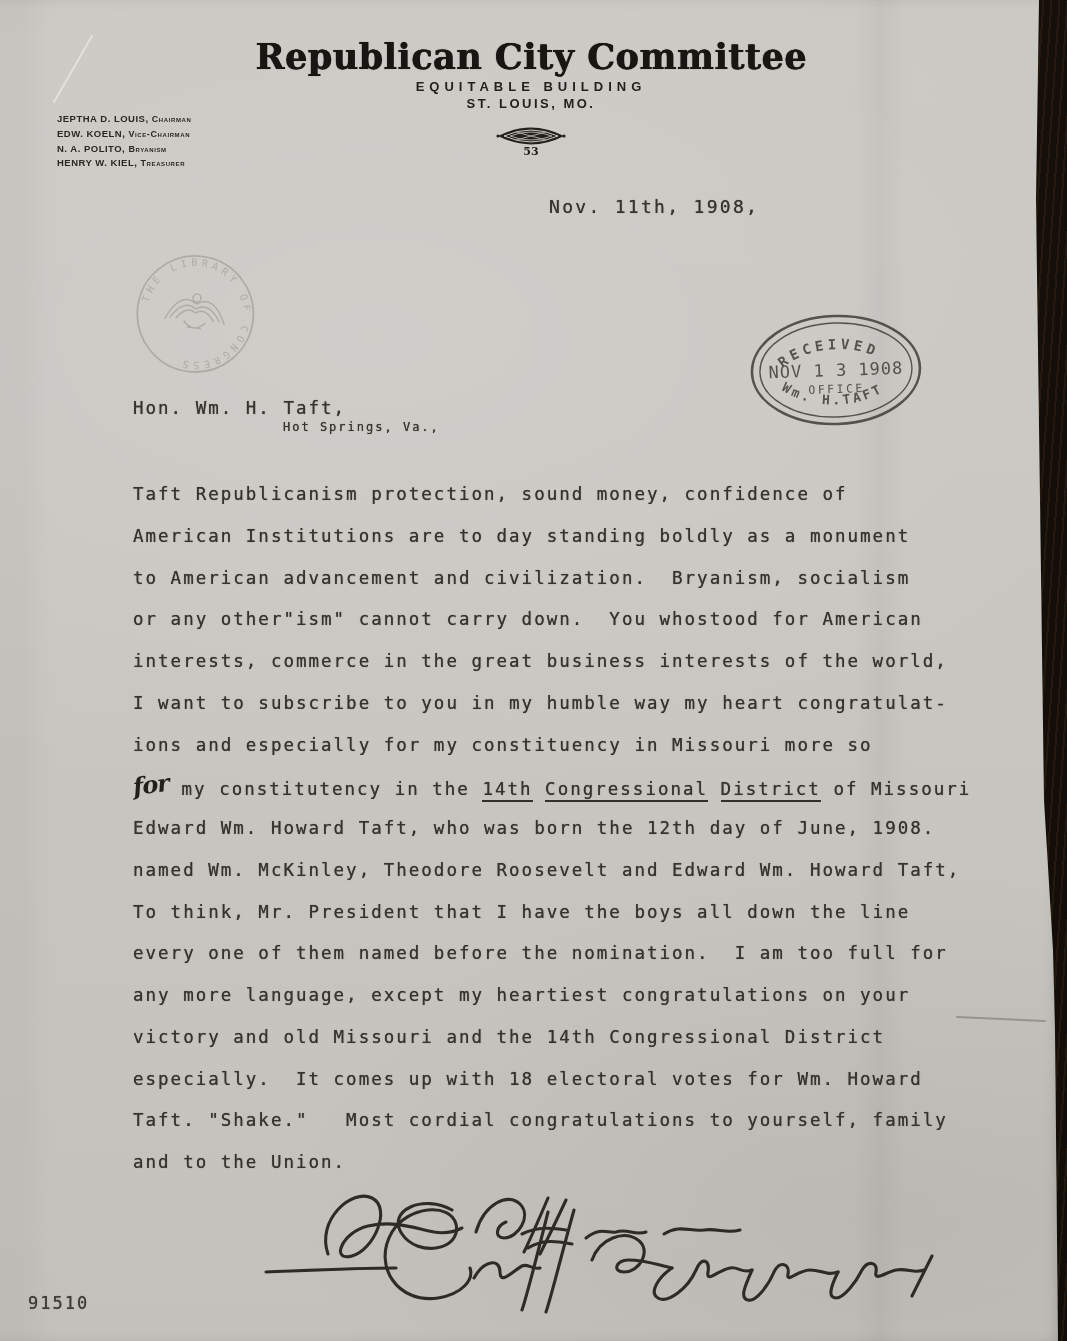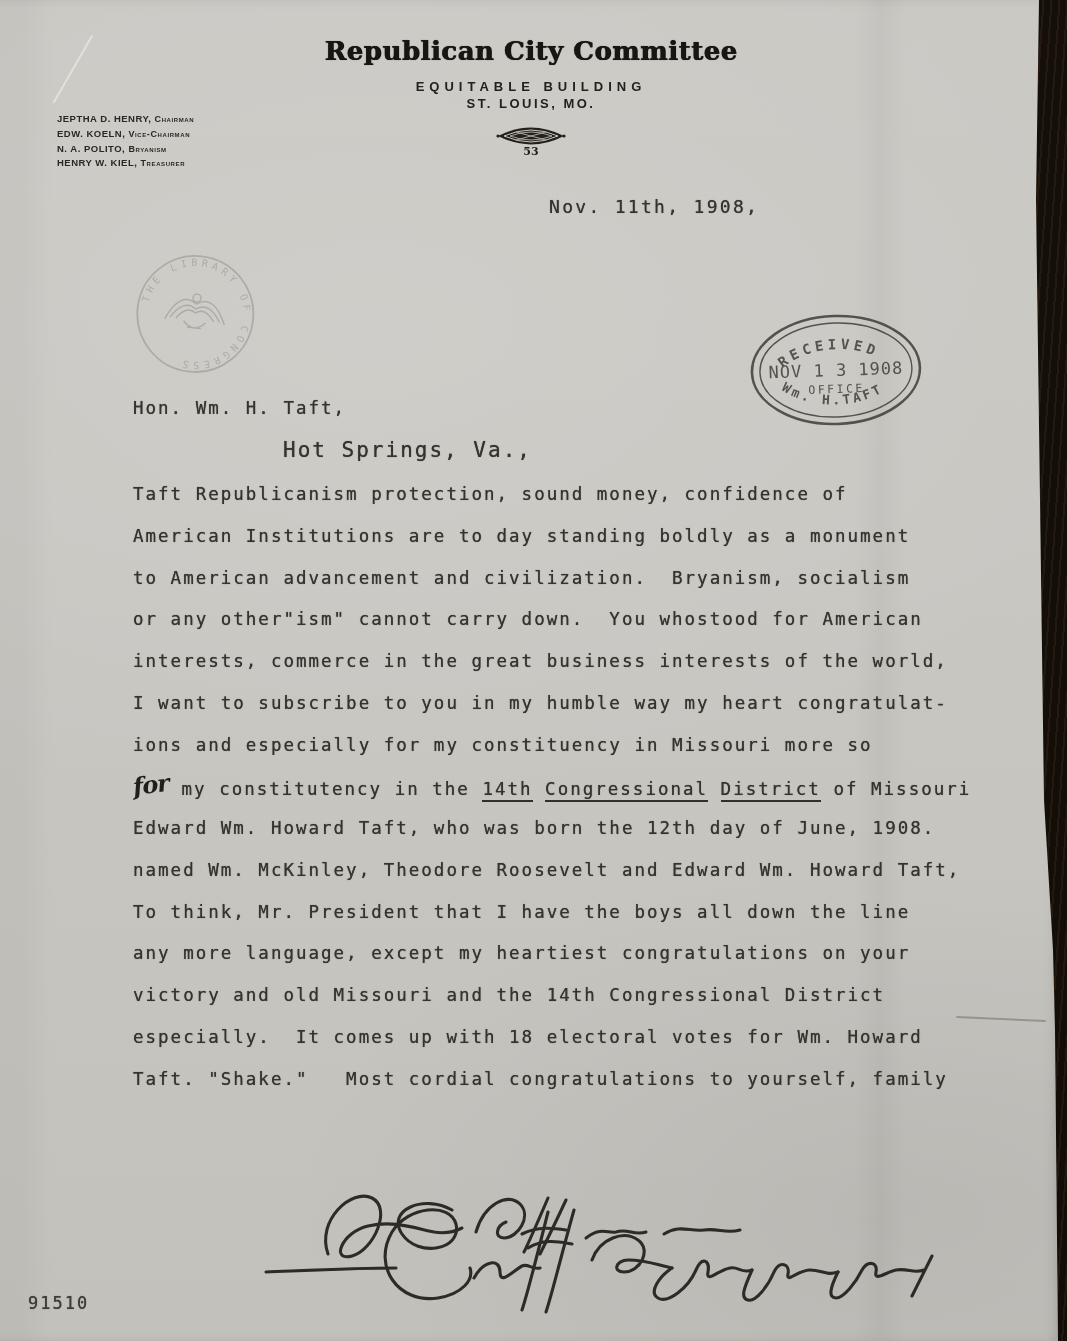--- a/index.html
+++ b/index.html
@@ -17,49 +17,49 @@
       radial-gradient(900px 500px at 85% 90%, rgba(0,0,0,0.05), rgba(0,0,0,0) 70%),
       linear-gradient(90deg, rgba(0,0,0,0.03) 0 2%, rgba(0,0,0,0) 5% 80%, rgba(0,0,0,0.035) 82.5%, rgba(0,0,0,0) 85%),
       linear-gradient(180deg, #cbc9c4 0%, #c9c7c2 40%, #c6c4bf 75%, #c3c1bc 100%);
     clip-path: polygon(0 0, 1039px 0, 1036px 200px, 1040px 500px, 1044px 800px, 1053px 950px, 1055px 1030px, 1058px 1341px, 0 1341px);
     box-shadow: inset -14px 0 18px -10px rgba(0,0,0,0.35);
   }
   .tw { font-family:"DejaVu Sans Mono", monospace; color:#36332d; text-shadow:0 0 0.8px rgba(52,48,42,0.85); }
   .officers { position:absolute; left:57px; top:112px; font-family:"Liberation Sans", sans-serif; font-weight:bold; font-size:9.5px; letter-spacing:0.5px; line-height:13.8px; color:#2a2823; }
   .officer-role { font-variant:small-caps; font-size:9px; letter-spacing:0.6px; }
   .center-col { position:absolute; left:30px; width:1002px; text-align:center; }
-  .org-title { position:absolute; left:0; width:100%; top:36px; font-family:"DejaVu Serif", serif; font-weight:bold; font-size:26px; color:#181612; letter-spacing:0.5px; text-shadow:0.7px 0 0 #181612, 0 0 1px rgba(20,18,14,0.6); }
+  .org-title { position:absolute; left:0; width:100%; top:36px; font-family:"DejaVu Serif", serif; font-weight:bold; font-size:35px; color:#181612; letter-spacing:0.5px; text-shadow:0.7px 0 0 #181612, 0 0 1px rgba(20,18,14,0.6); }
   .addr1 { position:absolute; left:0; width:100%; top:79px; font-family:"Liberation Sans", sans-serif; font-weight:bold; font-size:13px; letter-spacing:5px; color:#23211d; }
   .addr2 { position:absolute; left:0; width:100%; top:96px; font-family:"Liberation Sans", sans-serif; font-weight:bold; font-size:13px; letter-spacing:2.5px; color:#23211d; }
   .ornament-wrap { position:absolute; left:0; width:100%; top:126px; }
   .ornament-num { position:absolute; left:0; width:100%; top:145px; font-family:"DejaVu Serif", serif; font-weight:bold; font-size:11px; color:#1f1d19; }
   .date-line { position:absolute; left:549px; top:196px; font-size:18px; letter-spacing:2.3px; }
   .recipient1 { position:absolute; left:133px; top:398px; font-size:17.5px; letter-spacing:2px; }
-  .recipient2 { position:absolute; left:283px; top:438px; font-size:21px; letter-spacing:2px; }
+  .recipient2 { position:absolute; left:283px; top:420px; font-size:12px; letter-spacing:2px; }
   .body-text { position:absolute; left:133px; top:474px; width:870px; font-size:17.5px; letter-spacing:2px; }
   .tline { white-space:pre; height:41.75px; line-height:41.75px; }
   .hand-for { display:inline-block; font-family:"DejaVu Serif", serif; font-style:italic; font-weight:bold; font-size:24px; letter-spacing:-1px; transform:rotate(-7deg) translateY(-2px); color:#211f1b; text-shadow:none; }
   .hand-u { border-bottom:2.5px solid #33302a; padding-bottom:1px; }
   .margin-gap { margin-left:142px; }
   .catalog { position:absolute; left:28px; top:1293px; font-size:17px; letter-spacing:2px; color:#403c35; }
   .loc-stamp { position:absolute; left:118px; top:252px; opacity:0.5; transform:rotate(6deg); }
   .rcv-stamp { position:absolute; left:744px; top:310px; transform:rotate(-2deg); opacity:0.88; }
   .signature { position:absolute; left:256px; top:1176px; }
   .crease-tl { position:absolute; left:72px; top:30px; width:2px; height:78px; transform:rotate(30deg); background:rgba(234,232,226,0.75); border-radius:2px; }
   .crease-r { position:absolute; left:956px; top:1018px; width:90px; height:2px; transform:rotate(2.5deg); background:rgba(100,96,88,0.45); border-radius:2px; }
   svg text { font-family:"DejaVu Sans Mono", monospace; }
 </style>
 </head>
 <body>
 
 <div class="paper">
 
   <div class="officers">
     <div>
-        <div class="officer"><span>JEPTHA D. HENRY,</span> <span class="officer-role">Chairman</span></div>
+        <div class="officer"><span>JEPTHA D. LOUIS,</span> <span class="officer-role">Chairman</span></div>
         <div class="officer"><span>EDW. KOELN,</span> <span class="officer-role">Vice-Chairman</span></div>
         <div class="officer"><span>N. A. POLITO,</span> <span class="officer-role">Bryanism</span></div>
         <div class="officer"><span>HENRY W. KIEL,</span> <span class="officer-role">Treasurer</span></div>
       </div>
   </div>
 
   <div class="center-col">
     <div class="org-title">Republican City Committee</div>
     <div class="addr1">EQUITABLE BUILDING</div>
     <div class="addr2">ST. LOUIS, MO.</div>
@@ -122,24 +122,26 @@
         <div class="tline">or any other"ism" cannot carry down.  You whostood for American</div>
         <div class="tline">interests, commerce in the great business interests of the world,</div>
         <div class="tline">I want to subscribe to you in my humble way my heart congratulat-</div>
         <div class="tline">ions and especially for my constituency in Missouri more so</div>
       </div>
     <div class="tline"><span class="hand-for">for</span><span> my constitutency in the </span><span class="hand-u">14th</span><span> </span><span class="hand-u">Congressional</span><span> </span><span class="hand-u">District</span><span> of Missouri</span></div>
     <div>
         <div class="tline">Edward Wm. Howard Taft, who was born the 12th day of June, 1908.</div>
         <div class="tline">named Wm. McKinley, Theodore Roosevelt and Edward Wm. Howard Taft,</div>
         <div class="tline">To think, Mr. President that I have the boys all down the line</div>
+        <div class="tline">every one of them named before the nomination.  I am too full for</div>
         <div class="tline">any more language, except my heartiest congratulations on your</div>
         <div class="tline">victory and old Missouri and the 14th Congressional District</div>
         <div class="tline">especially.  It comes up with 18 electoral votes for Wm. Howard</div>
         <div class="tline">Taft. "Shake."   Most cordial congratulations to yourself, family</div>
+        <div class="tline">and to the Union.</div>
       </div>
   </div>
 
   <svg class="signature" width="710" height="160" viewBox="0 0 710 160">
     <g fill="none" stroke="#221f1b" stroke-width="3.1" stroke-linecap="round" opacity="0.92">
       <path d="M 72 78 C 60 44 96 12 116 22 C 136 32 118 74 96 80 C 74 86 86 56 112 50 C 138 44 158 52 178 56 C 190 58 198 56 206 52"></path>
       <path d="M 220 56 C 228 28 252 16 264 28 C 276 40 262 62 248 62 C 238 62 240 50 250 46"></path>
       <path d="M 292 22 C 280 50 272 68 268 76 M 310 24 C 296 54 288 70 284 78 M 266 58 C 282 50 298 52 310 54"></path>
       <path d="M 330 62 C 346 50 352 58 360 56 C 372 52 378 60 390 56 M 408 58 C 424 48 434 56 448 54 C 462 52 470 58 484 54"></path>
       <path d="M 10 96 C 60 94 100 92 140 92"></path>

